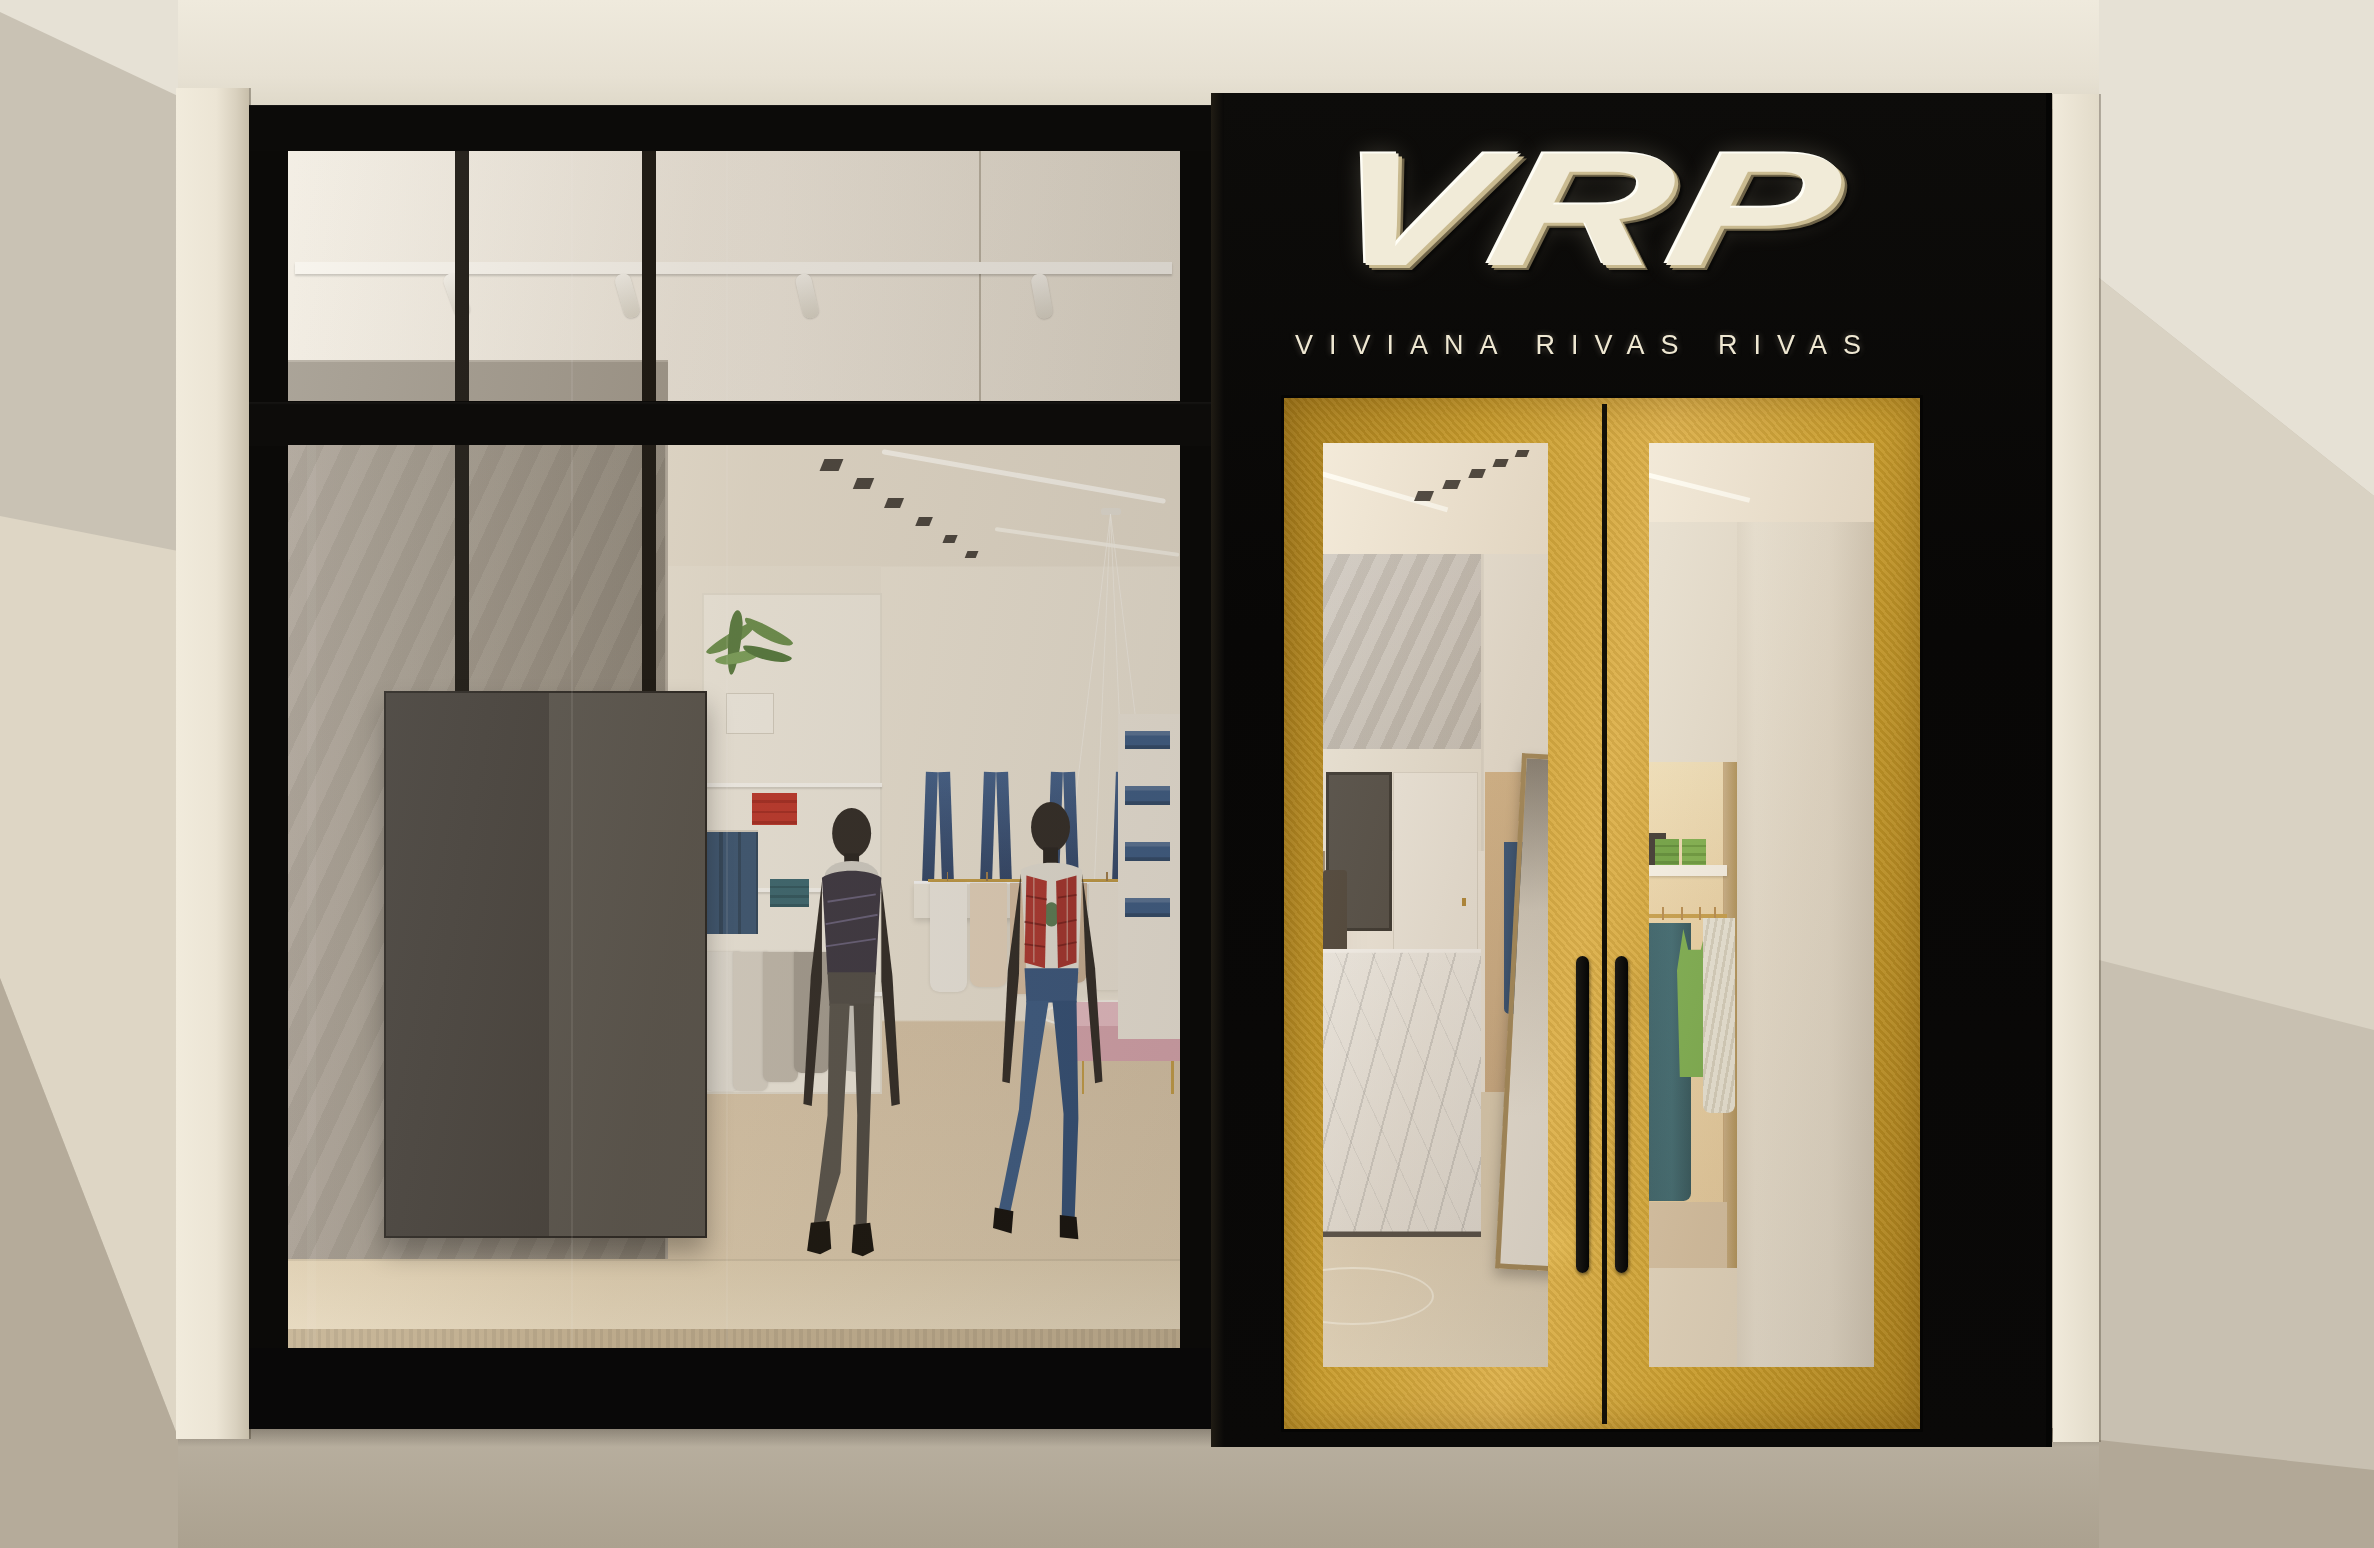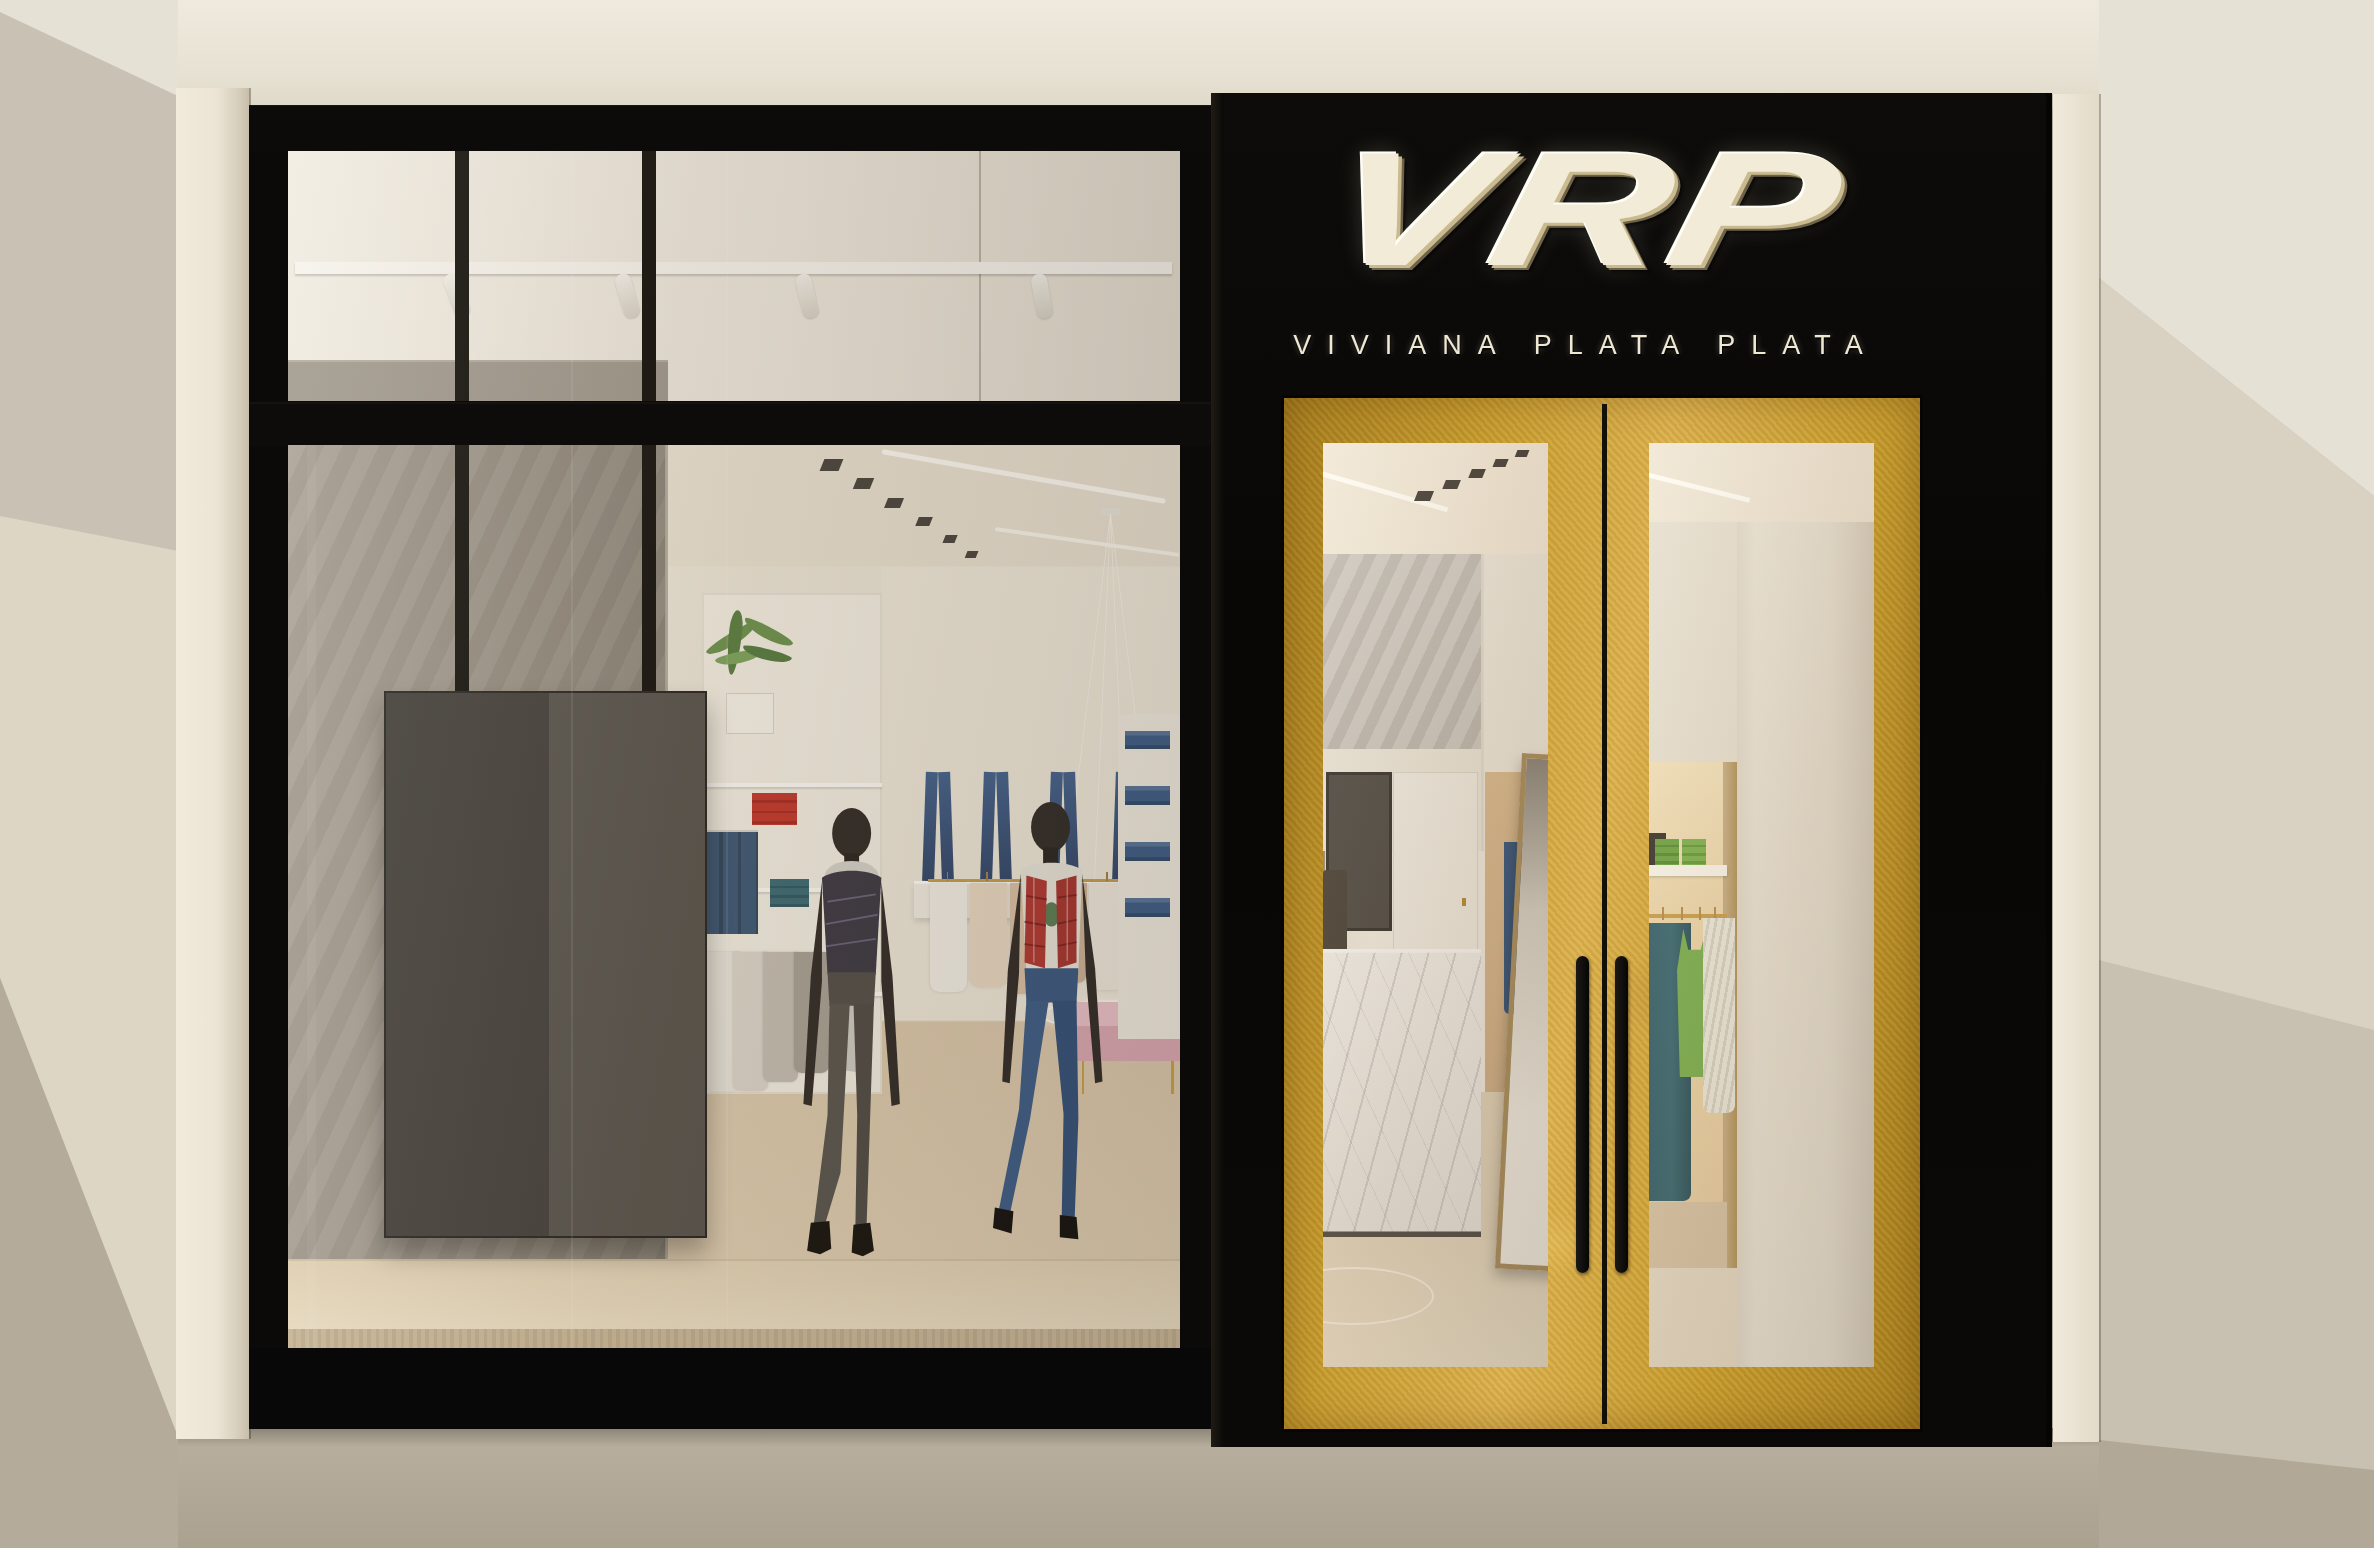--- a/index.html
+++ b/index.html
@@ -470,21 +470,21 @@
     <div class="abs frame-base"></div>
   </div>
 
   <div class="abs" id="portal">
     <div class="abs edge-left"></div>
     <div class="abs edge-right"></div>
 
     <div class="abs" id="brand-logo">
       <span>VRP</span>
     </div>
-    <div class="abs" id="brand-subtitle">VIVIANA PLATA PLATA</div>
+    <div class="abs" id="brand-subtitle">VIVIANA RIVAS RIVAS</div>
 
     <div class="abs" id="door-frame"></div>
 
     <div class="abs door-glass" id="door-glass-left">
       <div class="abs marble-wall"></div>
       <div class="abs back-wall"></div>
       <div class="abs side-wall"></div>
       <div class="abs ceiling">
         <div class="abs strip"></div>
         <div class="abs vent cv1"></div>

